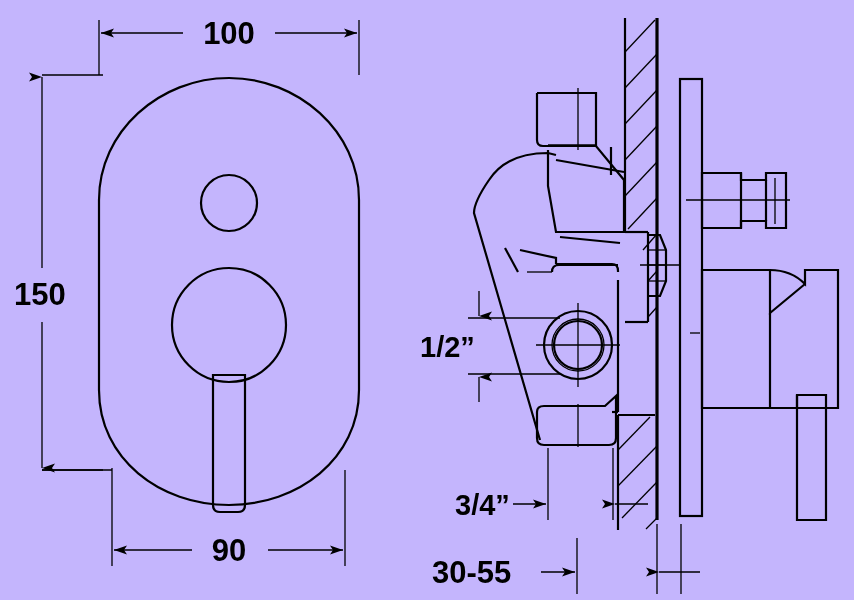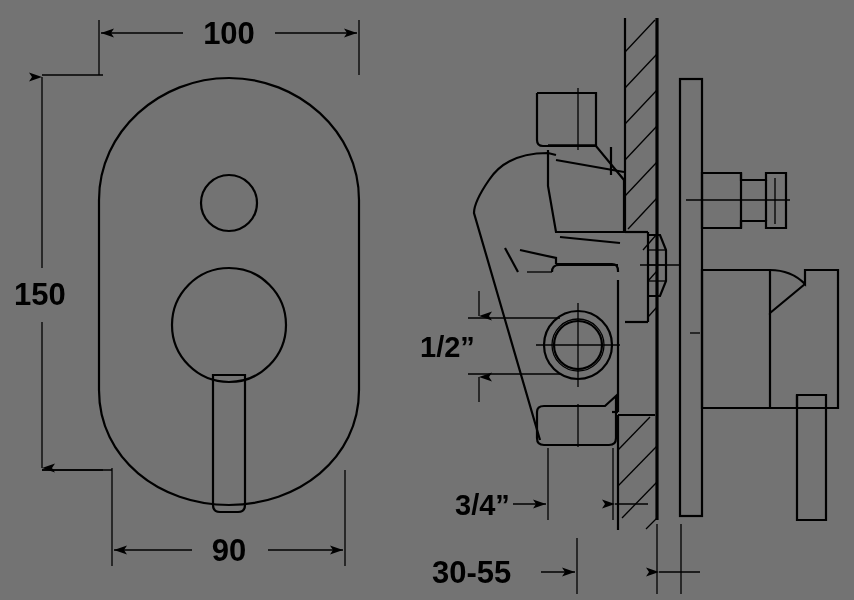--- a/index.html
+++ b/index.html
@@ -11,21 +11,21 @@
   body {
     width: 854px;
     height: 600px;
     overflow: hidden;
     font-family: "Liberation Sans", sans-serif;
   }
   #drawing-root {
     position: relative;
     width: 854px;
     height: 600px;
-    background: #737373;
+    background: #c4b5fd;
   }
   svg#cad {
     display: block;
     width: 854px;
     height: 600px;
   }
   .ln {
     stroke: #000000;
     fill: none;
     stroke-linecap: butt;

